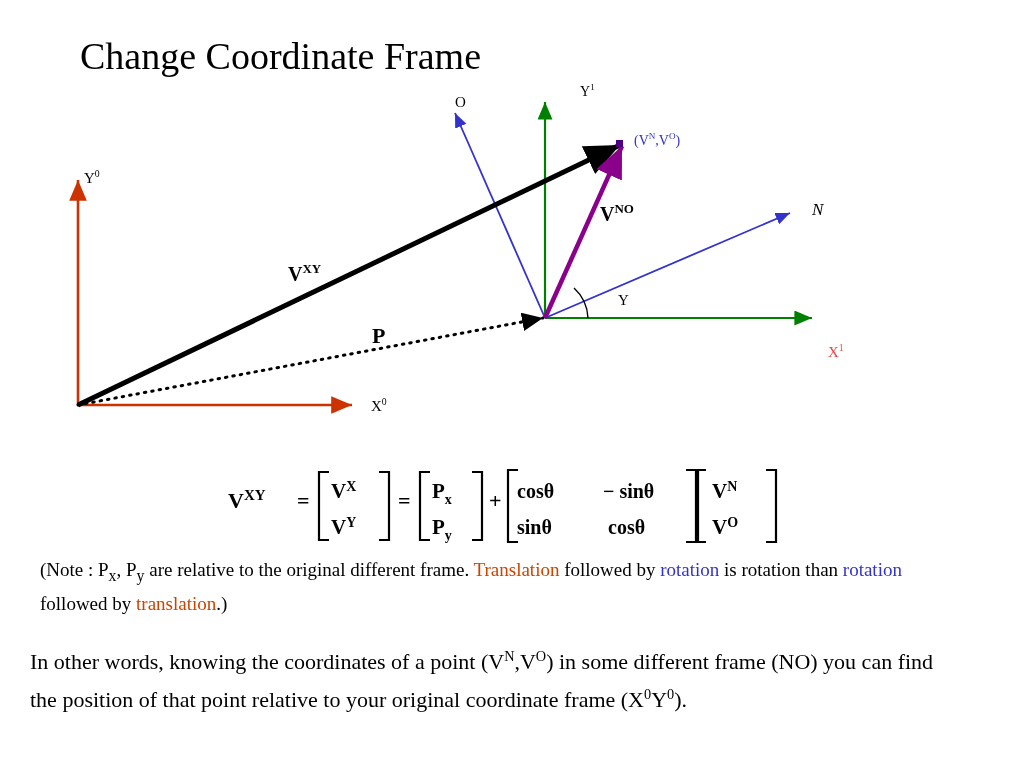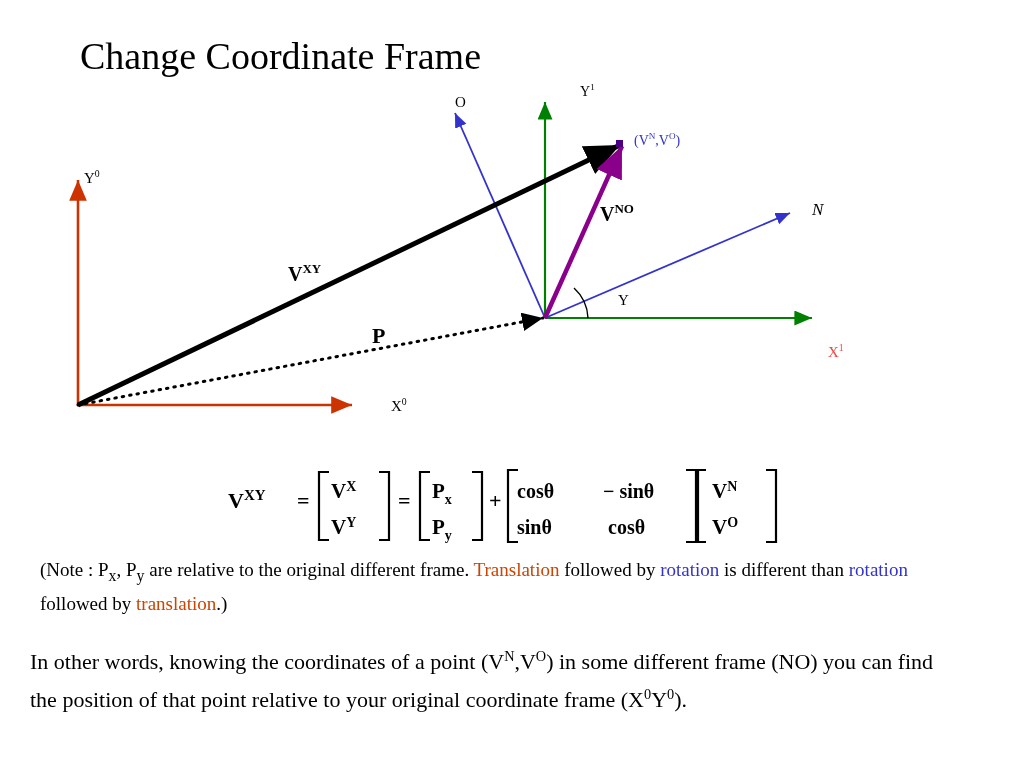--- a/index.html
+++ b/index.html
@@ -125,21 +125,21 @@
       <line x1="78" y1="325" x2="620" y2="65" stroke="#000000" stroke-width="5" marker-end="url(#arrBlack)"></line>
 
       <line x1="78" y1="325" x2="543" y2="238" stroke="#000000" stroke-width="3" stroke-dasharray="1.5,6" stroke-linecap="round" marker-end="url(#arrBlackDot)"></line>
 
       <line x1="545" y1="238" x2="622" y2="66" stroke="#8b008b" stroke-width="4.5" marker-end="url(#arrPurple)"></line>
 
       <rect x="616" y="60" width="7" height="7" fill="#4b0082"></rect>
     </svg>
 
     <div class="lbl" style="left:84px; top:88px; font-size:15px; color:#000;">Y<sup>0</sup></div>
-    <div class="lbl" style="left:371px; top:316px; font-size:15px; color:#000;margin-left:20px;">X<sup>0</sup></div>
+    <div class="lbl" style="left:371px; top:316px; font-size:15px; color:#000;">X<sup>0</sup></div>
     <div class="lbl" style="left:541px; top:2px; font-size:14px; color:#000;margin-left:39px;">Y<sup>1</sup></div>
     <div class="lbl" style="left:828px; top:230px; font-size:15px; color:#ef4444;margin-top:32px;">X<sup>1</sup></div>
     <div class="lbl" style="left:455px; top:14px; font-size:15px; color:#000;">O</div>
     <div class="lbl" style="left:812px; top:120px; font-size:17px; font-style:italic; color:#000;">N</div>
     <div class="lbl" style="left:618px; top:212px; font-size:15px; color:#000;">Y</div>
     <div class="lbl" style="left:288px; top:181px; font-size:20px; font-weight:bold; color:#000;">V<sup>XY</sup></div>
     <div class="lbl" style="left:600px; top:121px; font-size:20px; font-weight:bold; color:#000;">V<sup>NO</sup></div>
     <div class="lbl" style="left:372px; top:243px; font-size:22px; font-weight:bold; color:#000;">P</div>
     <div class="lbl" style="left:634px; top:51px; font-size:14px; color:#3333cc;">(V<sup>N</sup>,V<sup>O</sup>)</div>
 
@@ -174,21 +174,21 @@
 
         <path d="M706,22 L698,22 L698,94 L706,94" fill="none" stroke="#000" stroke-width="2.2"></path>
         <path d="M766,22 L776,22 L776,94 L766,94" fill="none" stroke="#000" stroke-width="2.2"></path>
         <text x="712" y="50" font-size="21">V<tspan font-size="14" dy="-7">N</tspan></text>
         <text x="712" y="86" font-size="21">V<tspan font-size="14" dy="-7">O</tspan></text>
       </g>
     </svg>
   </div>
 
   <div id="note">
-    <span>(Note :  P</span><sub>x</sub><span>, P</span><sub>y</sub><span> are relative to the original different frame. </span><span class="orange">Translation</span><span> followed by </span><span class="blueword">rotation</span><span> is different than </span><span class="blueword">rotation</span><span> followed by </span><span class="orange">translation</span><span>.)</span>
+    <span>(Note :  P</span><sub>x</sub><span>, P</span><sub>y</sub><span> are relative to the original different frame. </span><span class="orange">Translation</span><span> followed by </span><span class="blueword">rotation</span><span> is rotation than </span><span class="blueword">rotation</span><span> followed by </span><span class="orange">translation</span><span>.)</span>
   </div>
 
   <div id="closing">
     <span>In other words, knowing the coordinates of a point (V</span><sup>N</sup><span>,V</span><sup>O</sup><span>) in some different</span>
     <span>frame (NO) you can find the position of that point relative to your original</span>
     <span>coordinate frame (X</span><sup>0</sup><span>Y</span><sup>0</sup><span>).</span>
   </div>
 
 </div>
 

